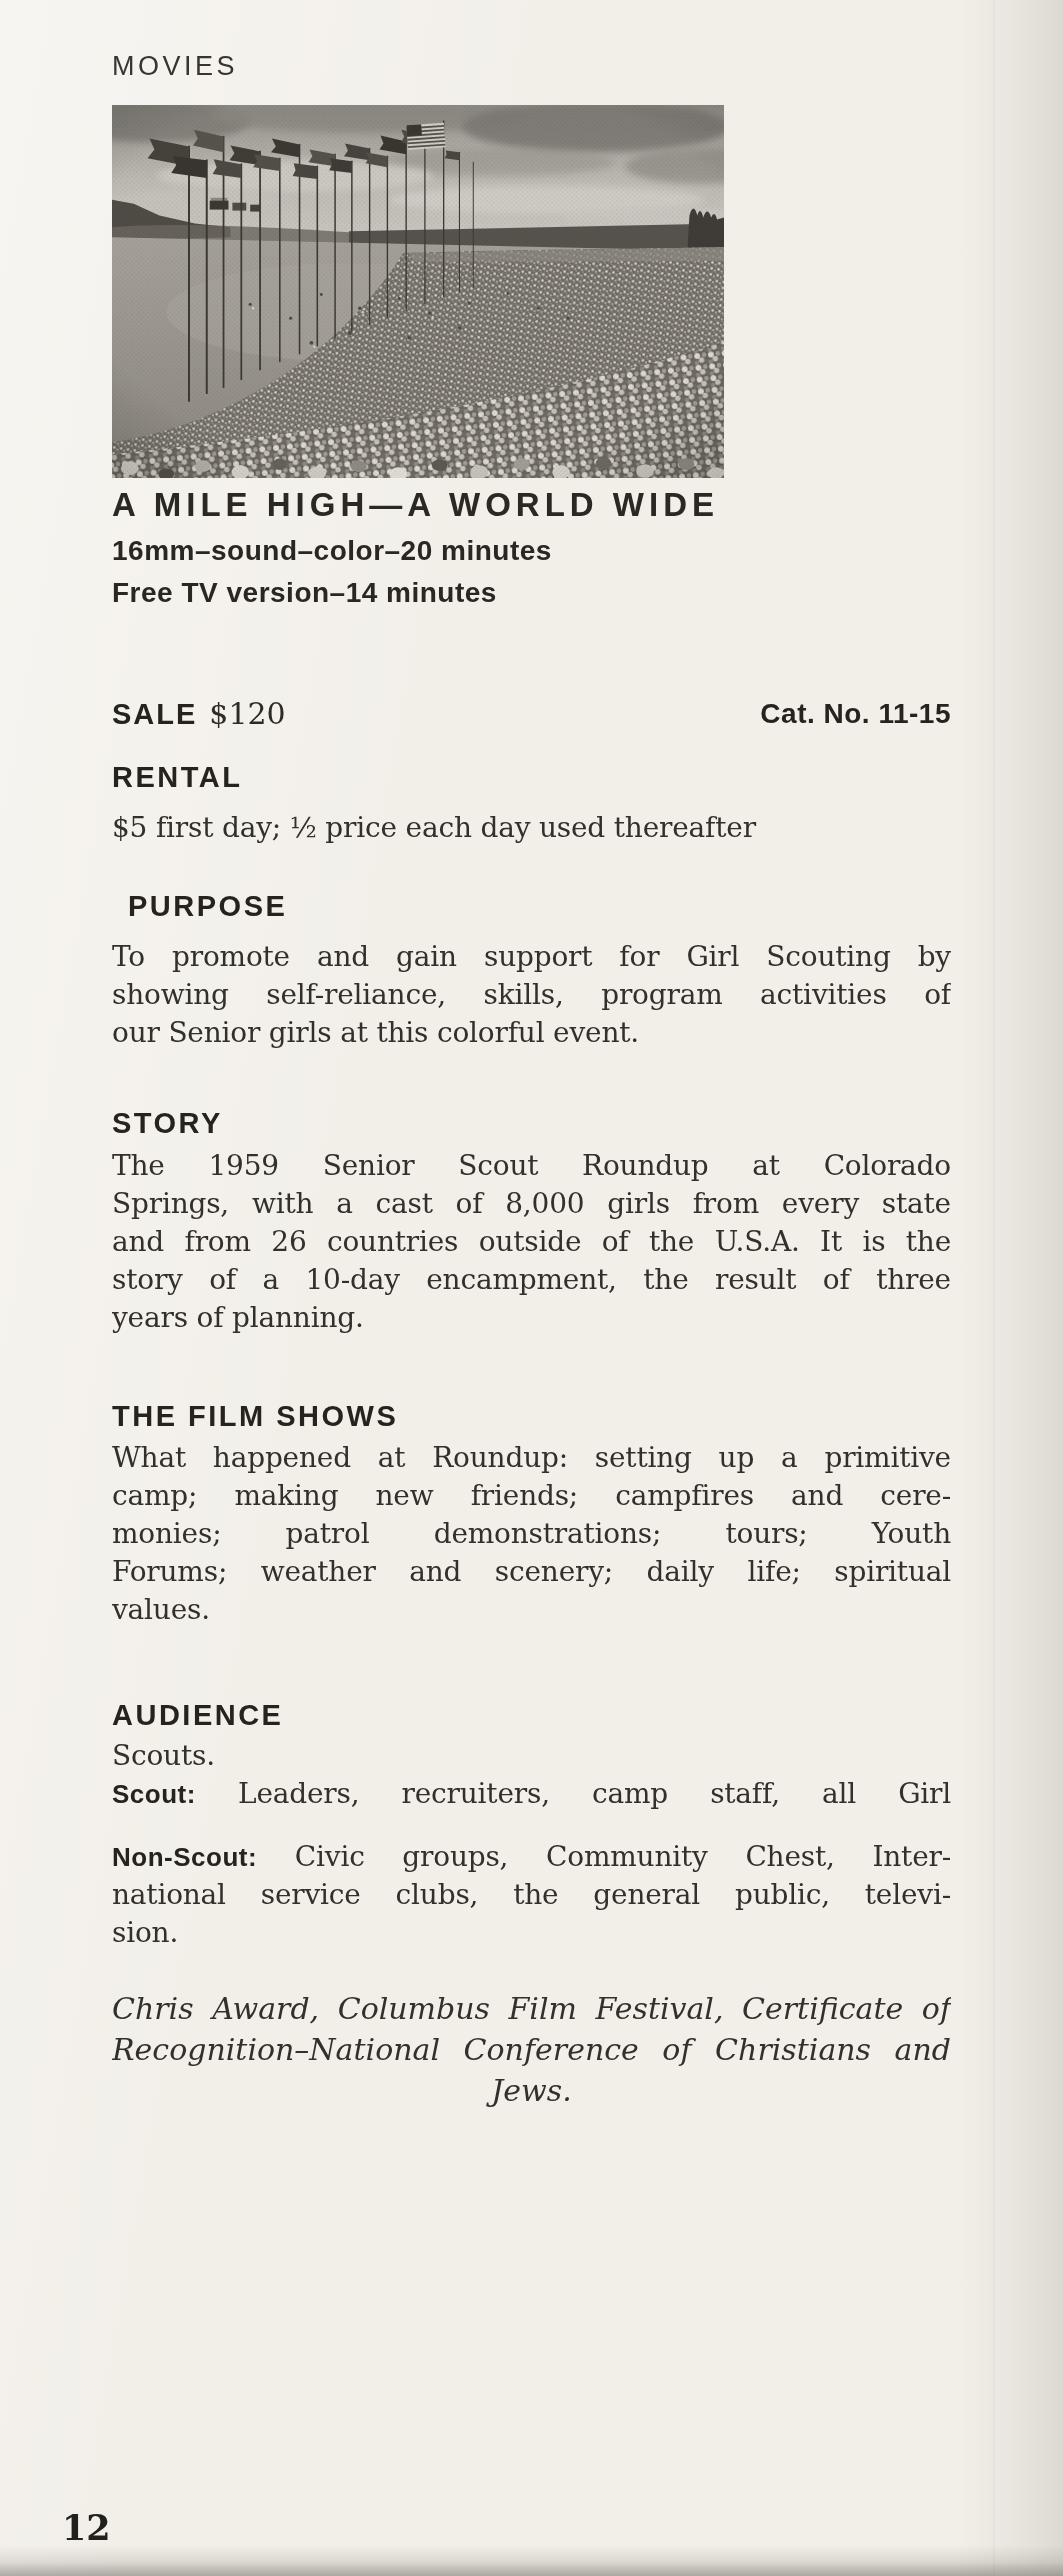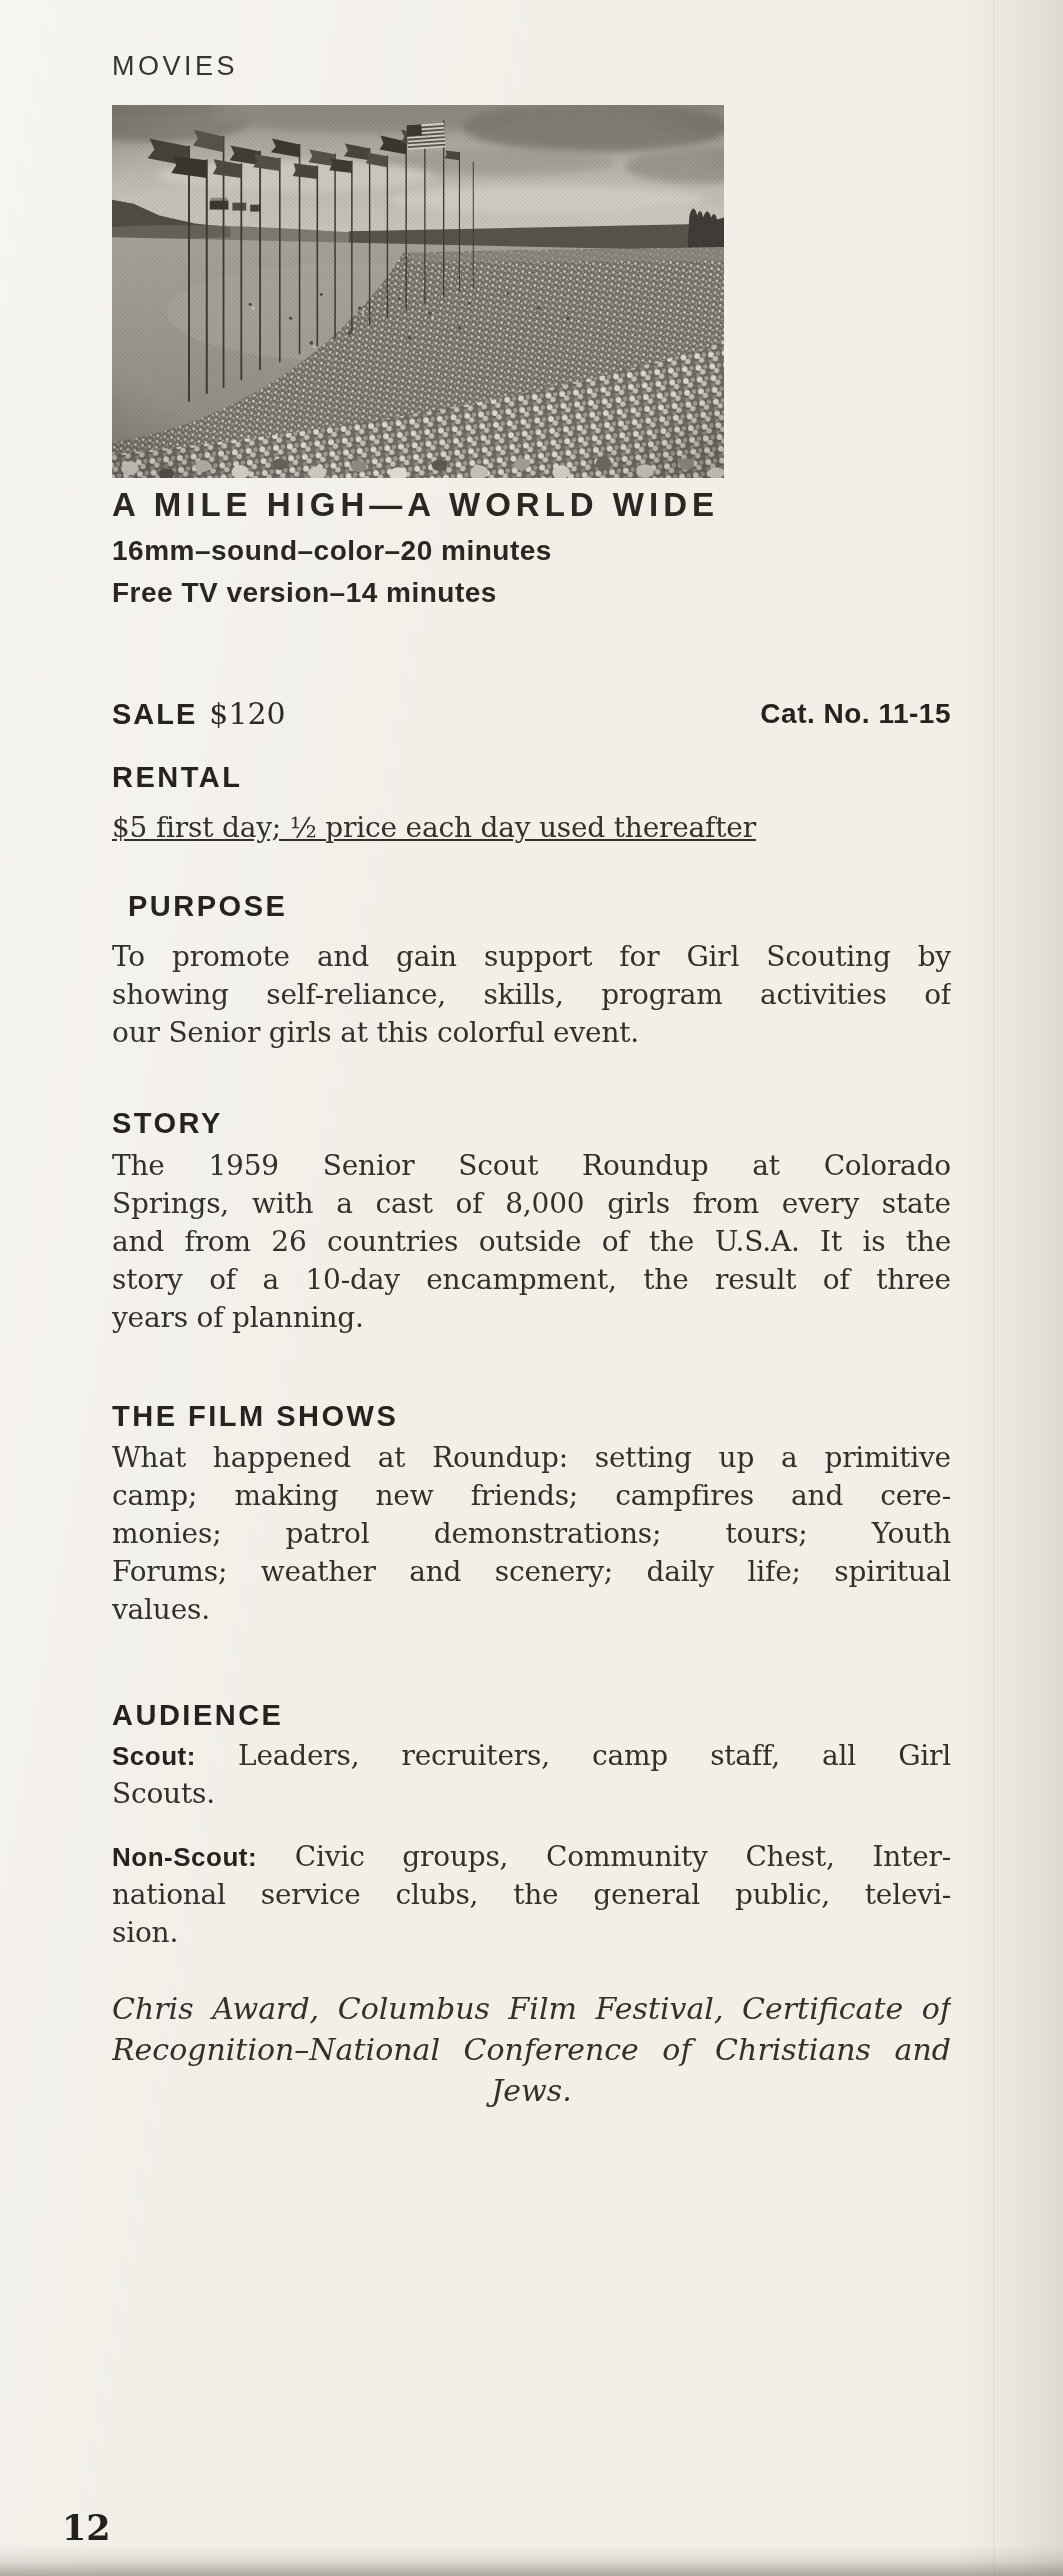--- a/index.html
+++ b/index.html
@@ -51,21 +51,21 @@
     position:absolute;left:112px;
     font-weight:bold;font-size:29px;letter-spacing:2.5px;color:#26231f;line-height:34px;
     white-space:nowrap;
   }
   .h-rental{top:760px;} .h-purpose{top:889px;margin-left:16px;} .h-story{top:1106px;}
   .h-film{top:1399px;} .h-audience{top:1698px;}
 
   .serifline{
     position:absolute;left:112px;width:839px;
     font-family:"DejaVu Serif",serif;font-size:28px;color:#33302b;line-height:38px;
-    letter-spacing:-0.2px;white-space:nowrap;text-decoration:underline;
+    letter-spacing:-0.2px;white-space:nowrap;
   }
   .rental-terms{top:809px;}
 
   .para{
     position:absolute;left:112px;width:839px;
     font-family:"DejaVu Serif",serif;font-size:28px;color:#33302b;
     letter-spacing:-0.2px;
   }
   .p-purpose{top:938px;} .p-story{top:1147px;} .p-film{top:1439px;}
   .p-scout{top:1737px;} .p-nonscout{top:1838px;}
@@ -308,22 +308,22 @@
   <div class="para p-film">
       <div class="jline">What happened at Roundup: setting up a primitive</div>
       <div class="jline">camp; making new friends; campfires and cere-</div>
       <div class="jline">monies; patrol demonstrations; tours; Youth</div>
       <div class="jline">Forums; weather and scenery; daily life; spiritual</div>
       <div class="jline last">values.</div>
     </div>
 
   <div class="sec-heading h-audience">AUDIENCE</div>
   <div class="para p-scout">
+      <div class="jline last">Scouts.</div>
       <div class="jline"><b class="lead">Scout:</b> Leaders, recruiters, camp staff, all Girl</div>
-      <div class="jline last">Scouts.</div>
     </div>
   <div class="para p-nonscout">
       <div class="jline"><b class="lead">Non-Scout:</b> Civic groups, Community Chest, Inter-</div>
       <div class="jline">national service clubs, the general public, televi-</div>
       <div class="jline last">sion.</div>
     </div>
 
   <div class="awards">
       <div class="jline">Chris Award, Columbus Film Festival, Certificate of</div>
       <div class="jline">Recognition–National Conference of Christians and</div>

